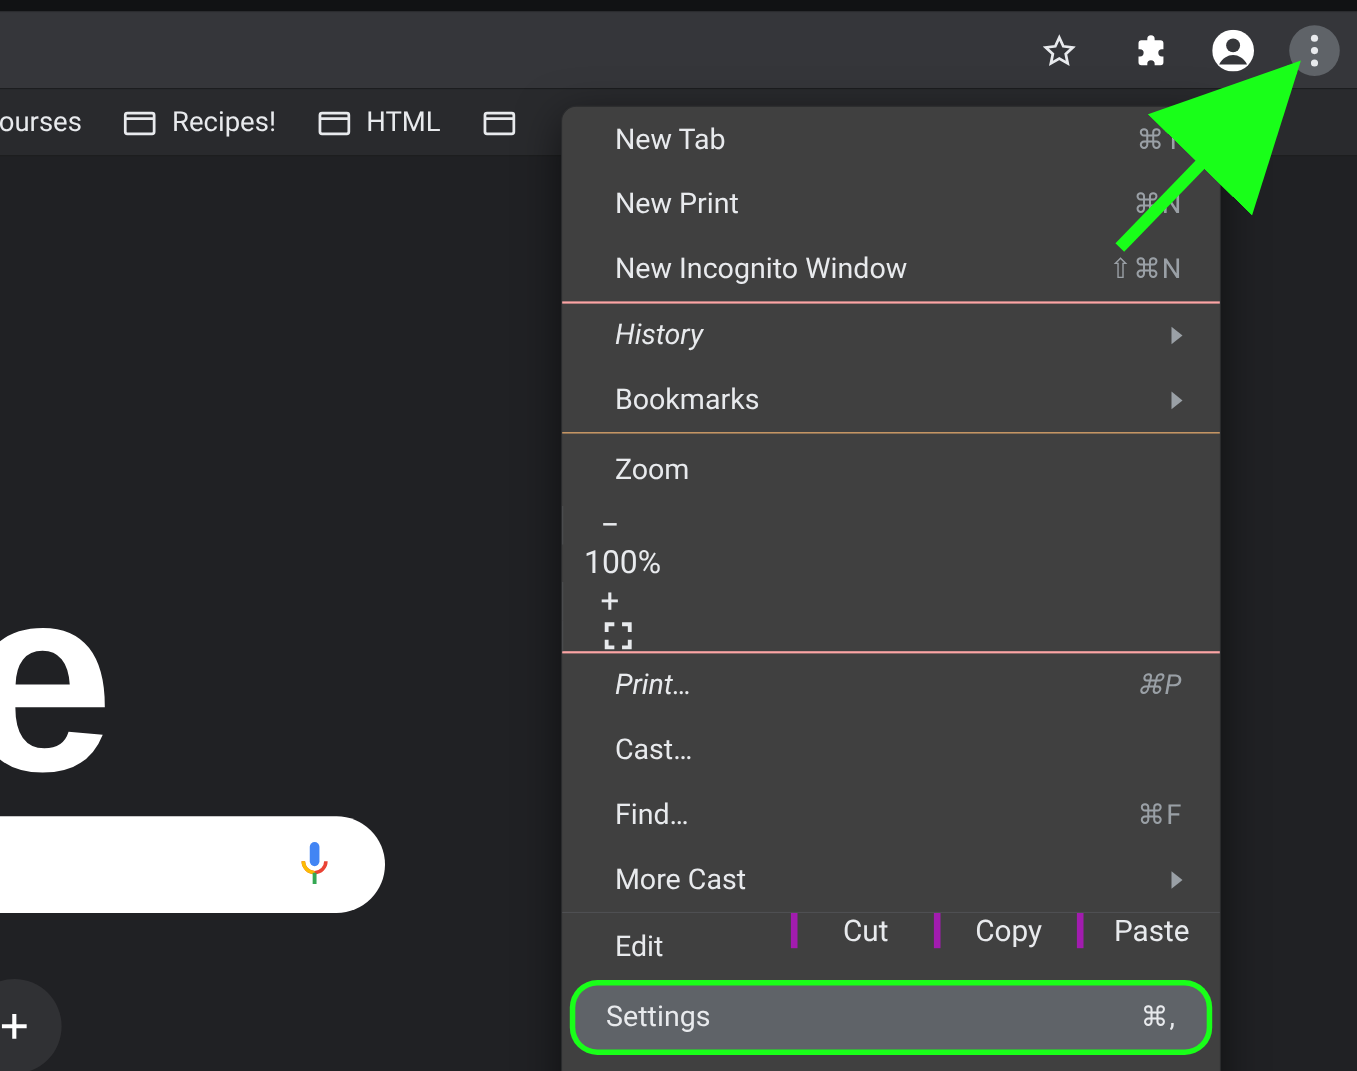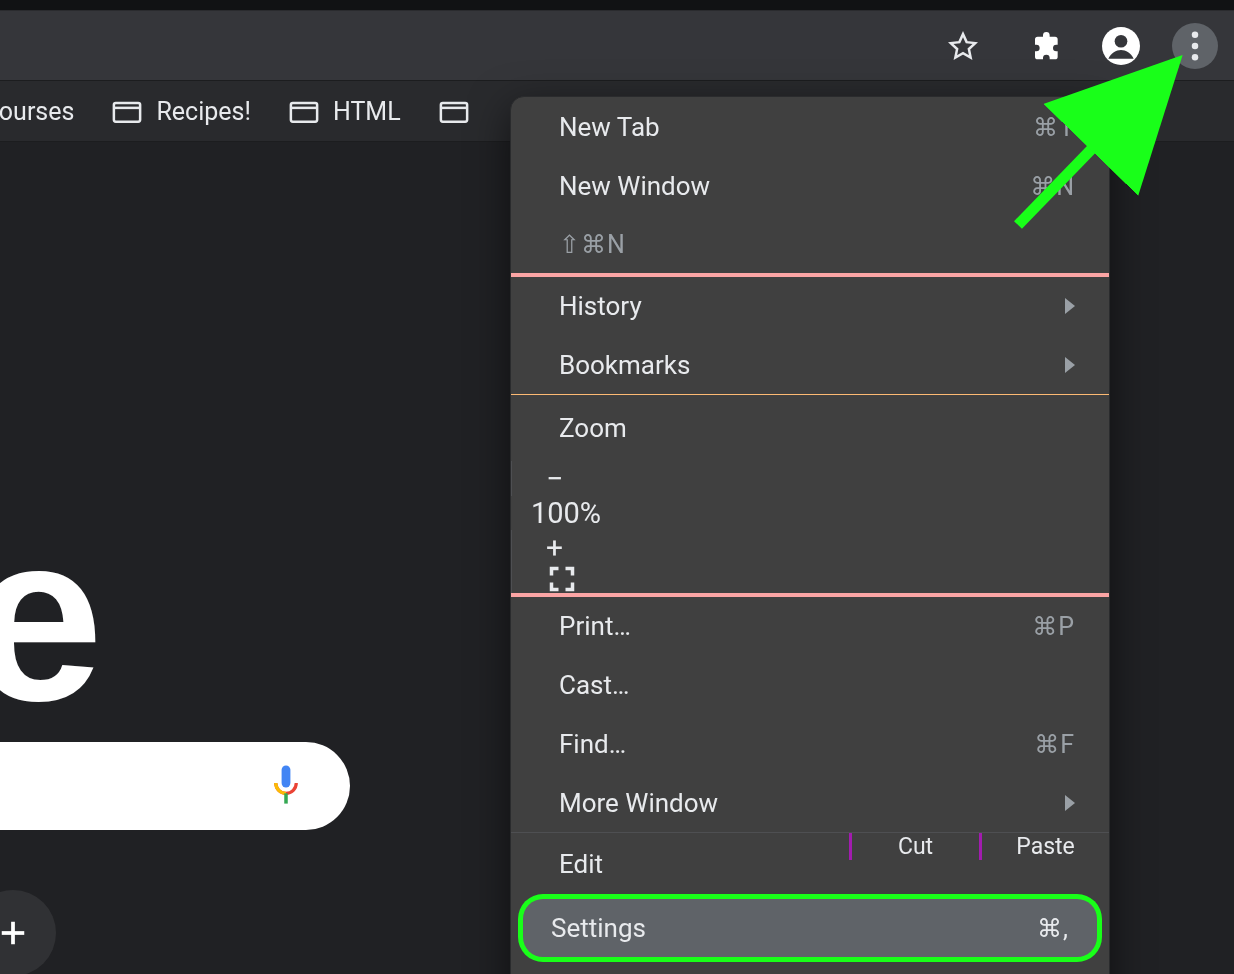--- a/index.html
+++ b/index.html
@@ -139,21 +139,21 @@
     }
     .m-item {
       display: flex;
       align-items: center;
       justify-content: space-between;
       gap: 12px;
       padding: 14px 34px 14px 48px;
       cursor: pointer;
       border-top: 1px solid transparent;
     }
-    .m-sep { border-top: 4px solid #fca5a5; }
+    .m-sep { border-top: 2px solid #fca5a5; font-style: italic; }
     .m-short { color: #9aa0a6; font-size: 25px; letter-spacing: 1px; }
     .m-arrow {
       width: 0; height: 0;
       border-top: 8px solid transparent;
       border-bottom: 8px solid transparent;
       border-left: 10px solid #9aa0a6;
     }
     .m-zoom {
       display: flex;
       align-items: stretch;
@@ -175,23 +175,23 @@
     .z-full { width: 100px; border-left: 1px solid #4e4f52; display:flex; align-items:center; justify-content:center; cursor:pointer; }
 
     .m-edit {
       display: flex;
       align-items: flex-start;
       border-top: 1px solid #4e4f52;
     }
     .m-edit .lbl { flex: 1; padding: 16px 48px; }
     .e-btn {
       width: 130px;
-      border-left: 3px solid #a21caf;
+      border-left: 6px solid #a21caf;
       display:flex; align-items:center; justify-content:center;
-      font-size: 23px;
+      font-size: 27px;
       cursor: pointer;
     }
 
     .m-highlight {
       background: #5f6368;
       border-radius: 20px;
       margin: 4px 12px;
       padding: 14px 28px;
       box-shadow: 0 0 0 5px #19ff19;
       display: flex;
@@ -288,24 +288,25 @@
     </svg>
   </div>
 </div>
 
 <div class="menu">
   <div class="m-item">
     <span>New Tab</span>
     <span class="m-short">⌘T</span>
   </div>
   <div class="m-item">
-    <span>New Window</span>
+    <span>New Print</span>
     <span class="m-short">⌘N</span>
   </div>
   <div class="m-item">
+    <span>New Incognito Window</span>
     <span class="m-short">⇧⌘N</span>
   </div>
 
   <div class="m-item m-sep">
     <span>History</span>
     <span class="m-arrow"></span>
   </div>
   <div class="m-item">
     <span>Bookmarks</span>
     <span class="m-arrow"></span>
@@ -328,27 +329,28 @@
     <span class="m-short">⌘P</span>
   </div>
   <div class="m-item">
     <span>Cast…</span>
   </div>
   <div class="m-item">
     <span>Find…</span>
     <span class="m-short">⌘F</span>
   </div>
   <div class="m-item">
-    <span>More Window</span>
+    <span>More Cast</span>
     <span class="m-arrow"></span>
   </div>
 
   <div class="m-edit">
     <div class="lbl">Edit</div>
     <div class="e-btn">Cut</div>
+    <div class="e-btn">Copy</div>
     <div class="e-btn">Paste</div>
   </div>
 
   <div class="m-highlight">
     <span>Settings</span>
     <span class="m-short" style="color:#e8eaed">⌘,</span>
   </div>
 
   <div class="m-item">
     <span>Help</span>

